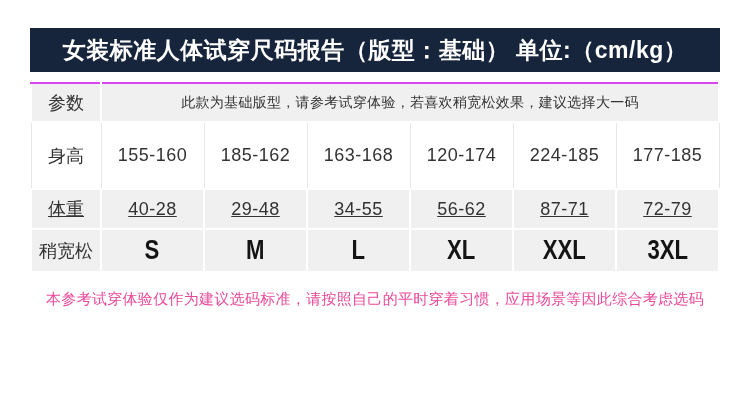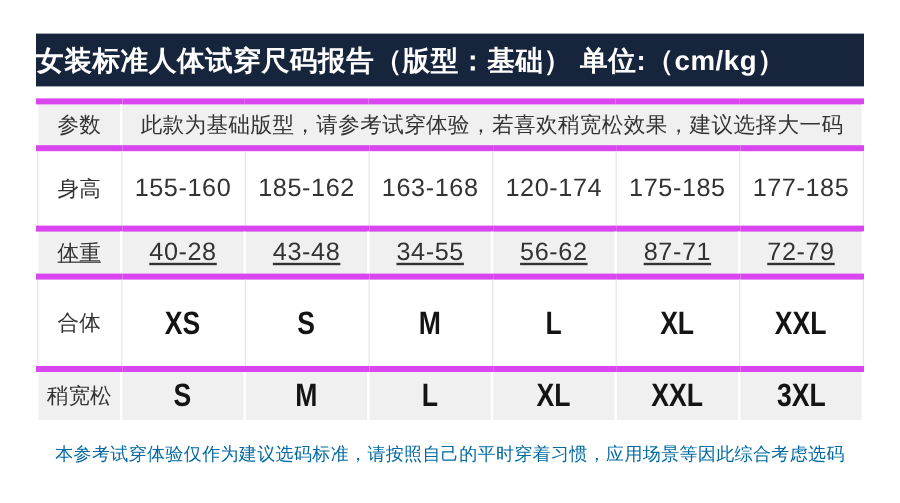--- a/index.html
+++ b/index.html
@@ -8,50 +8,50 @@
     background: #ffffff;
     font-family: "Liberation Sans", "DejaVu Sans", sans-serif;
     color: #333333;
     overflow: hidden;
   }
   .banner {
     margin: 28px 30px 10px 30px;
     height: 44px;
     background: #16243c;
     color: #ffffff;
-    display: flex; align-items: center; 
+    display: flex; align-items: center; justify-content: center;
     font-size: 23px; font-weight: 700; letter-spacing: 0.5px;
     white-space: nowrap;
   }
   table.size-table {
     width: 690px; margin-left: 30px;
     border-collapse: collapse; table-layout: fixed;
     text-align: center; color: #333333;
   }
   col.c-label { width: 70px; }
-  td { padding: 0; border-top: 5px solid #d946ef; border-bottom: 2px solid #ffffff; vertical-align: middle; }
+  td { padding: 0; border-top: 2px solid #d946ef; border-bottom: 2px solid #ffffff; vertical-align: middle; }
   tr.shade td { background: #f0f0f0; border-left: 2px solid #ffffff; border-right: 2px solid #ffffff; }
   tr.plain td { background: #ffffff; border-left: 1px solid #e6e6e6; border-right: 1px solid #e6e6e6; }
   tr.r-note   { height: 39px; }
   tr.r-height { height: 67px; }
   tr.r-weight { height: 40px; text-decoration: underline; }
   tr.r-fit    { height: 77px; }
   tr.r-loose  { height: 43px; }
   td.label { font-size: 18px; }
-  td.note  { font-size: 18px; letter-spacing: 0.3px; }
-  td.num   { font-size: 21px; letter-spacing: 0.5px; }
+  td.note  { font-size: 14px; letter-spacing: 0.3px; }
+  td.num   { font-size: 18px; letter-spacing: 0.5px; }
   td.size-val span {
     display: inline-block;
     font-weight: 700; font-size: 27px; color: #141414;
     transform: scaleX(0.82);
   }
   .footer {
     width: 690px; margin: 17px 0 0 30px;
     text-align: center;
-    font-size: 15px; color: #0369a1; letter-spacing: 0.3px;
+    font-size: 15px; color: #ec4899; letter-spacing: 0.3px;
     white-space: nowrap;
   }
 </style>
 </head>
 <body>
 
 <div>
 
   <div class="banner">
     <span>女装标准人体试穿尺码报告（版型：基础） 单位:（cm/kg）</span>
@@ -72,43 +72,34 @@
         <td class="label">参数</td>
         <td class="note" colspan="6">此款为基础版型，请参考试穿体验，若喜欢稍宽松效果，建议选择大一码</td>
       </tr>
 
       <tr class="r-height plain">
         <td class="label">身高</td>
         <td class="num">155-160</td>
         <td class="num">185-162</td>
         <td class="num">163-168</td>
         <td class="num">120-174</td>
-        <td class="num">175-185</td>
+        <td class="num">224-185</td>
         <td class="num">177-185</td>
       </tr>
 
       <tr class="r-weight shade">
         <td class="label">体重</td>
         <td class="num">40-28</td>
-        <td class="num">43-48</td>
+        <td class="num">29-48</td>
         <td class="num">34-55</td>
         <td class="num">56-62</td>
         <td class="num">87-71</td>
         <td class="num">72-79</td>
       </tr>
 
-      <tr class="r-fit plain">
-        <td class="label">合体</td>
-        <td class="size-val"><span>XS</span></td>
-        <td class="size-val"><span>S</span></td>
-        <td class="size-val"><span>M</span></td>
-        <td class="size-val"><span>L</span></td>
-        <td class="size-val"><span>XL</span></td>
-        <td class="size-val"><span>XXL</span></td>
-      </tr>
 
       <tr class="r-loose shade">
         <td class="label">稍宽松</td>
         <td class="size-val"><span>S</span></td>
         <td class="size-val"><span>M</span></td>
         <td class="size-val"><span>L</span></td>
         <td class="size-val"><span>XL</span></td>
         <td class="size-val"><span>XXL</span></td>
         <td class="size-val"><span>3XL</span></td>
       </tr>

